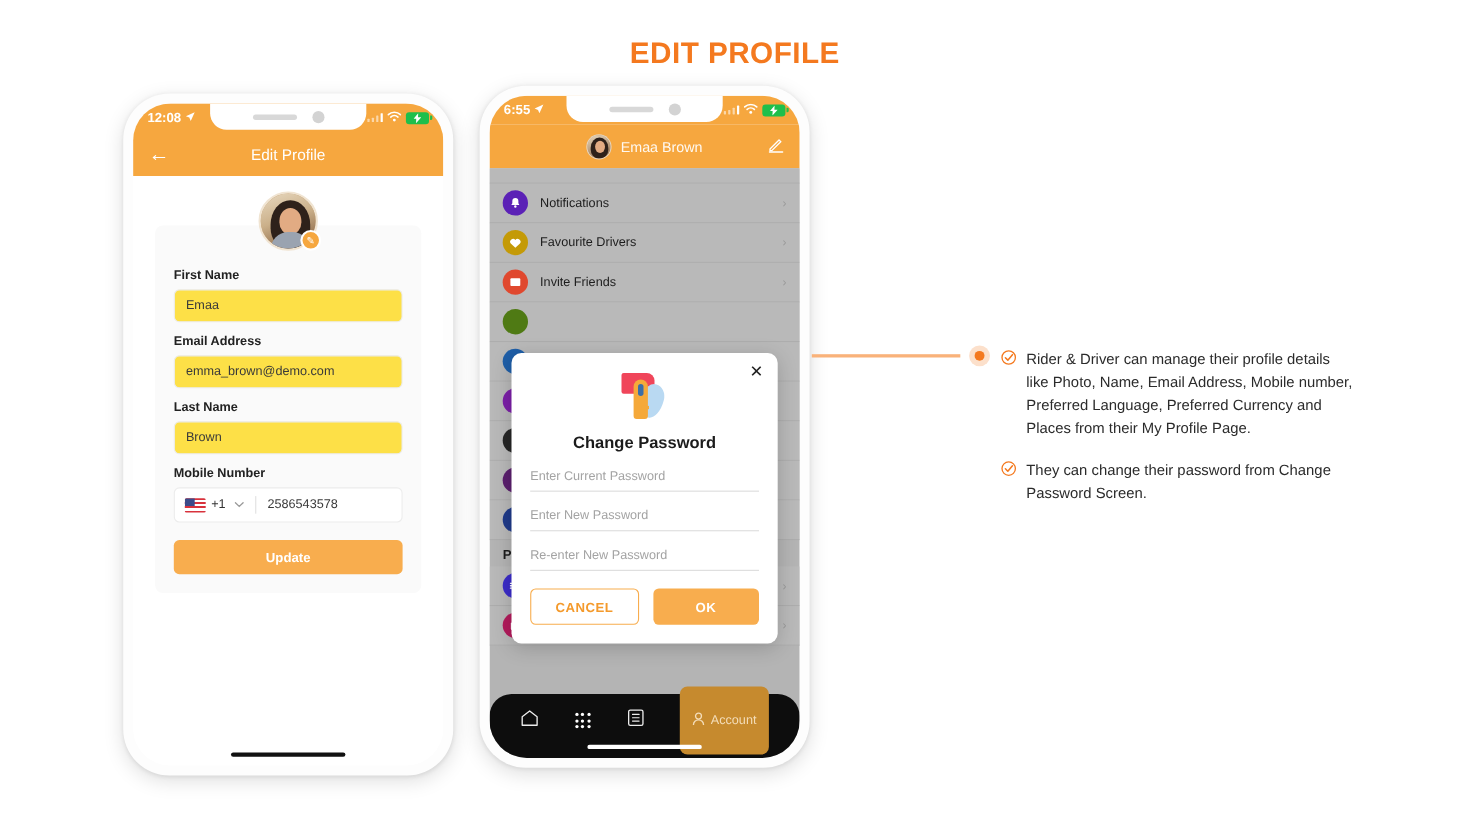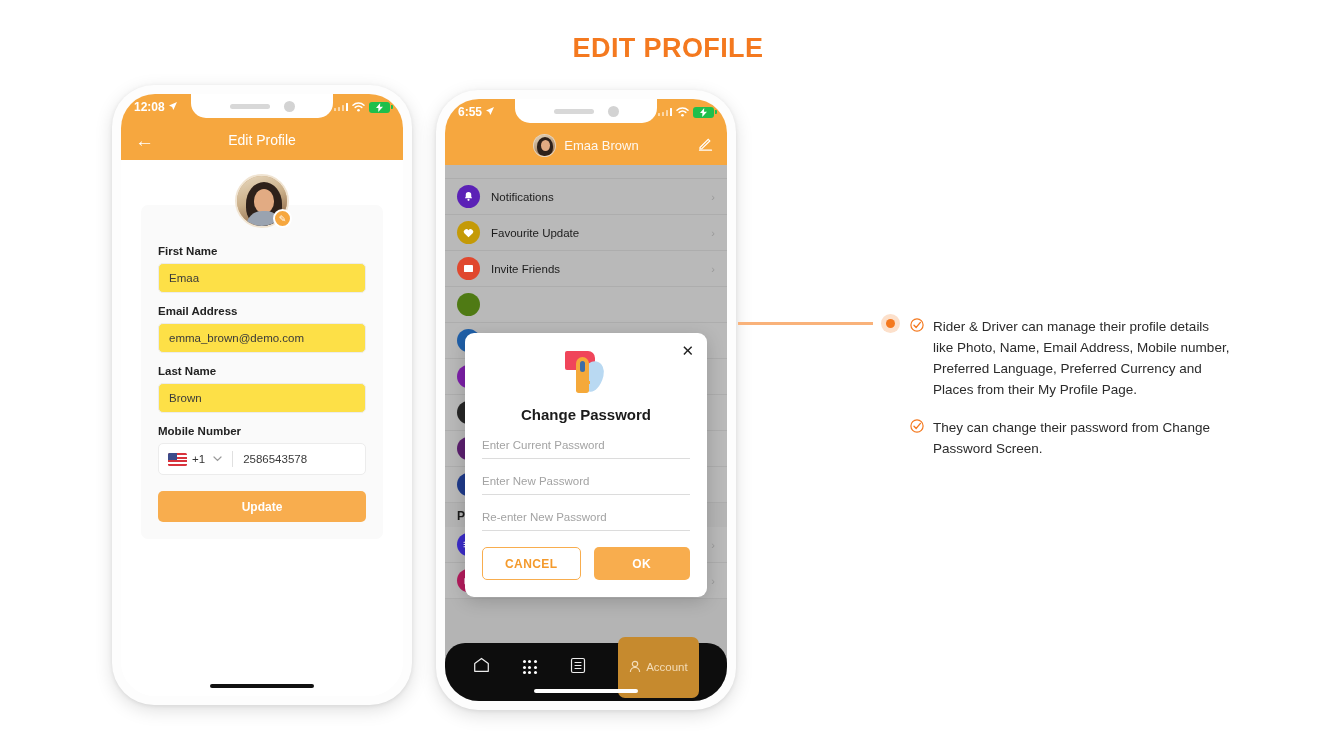--- a/index.html
+++ b/index.html
@@ -22,21 +22,21 @@
   
   .phone {
     position: absolute;
     width: 300px; height: 620px;
     background: #fdfdfd;
     border-radius: 42px;
     padding: 9px;
     box-shadow: 0 5px 18px rgba(0,0,0,.13), 0 1px 4px rgba(0,0,0,.08);
   }
   #phone1 { left: 112px; top: 85px; }
-  #phone2 { left: 436px; top: 90px; }
+  #phone2 { left: 436px; top: 78px; }
   .screen {
     position: relative; width: 282px; height: 602px;
     border-radius: 34px; overflow: hidden; background: #fff;
   }
   .notch {
     position: absolute; top: 0; left: 50%; transform: translateX(-50%);
     width: 142px; height: 24px; background: #fff;
     border-bottom-left-radius: 15px; border-bottom-right-radius: 15px;
     z-index: 40; display: flex; align-items: center; justify-content: center; gap: 14px;
   }
@@ -381,21 +381,21 @@
           <span class="menu-txt">Notifications</span>
           <span class="menu-arr">›</span>
         </div>
 
         <div class="menu-row">
           <span class="menu-ic" style="background:#c49a07">
             <svg width="11" height="10" viewBox="0 0 12 11">
                 <path d="M6 10.2 1.4 5.8A2.8 2.8 0 0 1 6 2.4a2.8 2.8 0 0 1 4.6 3.4z" fill="#fff"></path>
               </svg>
           </span>
-          <span class="menu-txt">Favourite Update</span>
+          <span class="menu-txt">Favourite Drivers</span>
           <span class="menu-arr">›</span>
         </div>
 
         <div class="menu-row">
           <span class="menu-ic" style="background:#e0482e">
             <svg width="11" height="9" viewBox="0 0 12 10">
                 <rect x="1" y="1" width="10" height="8" rx="1" fill="#fff"></rect>
               </svg>
           </span>
           <span class="menu-txt">Invite Friends</span>

